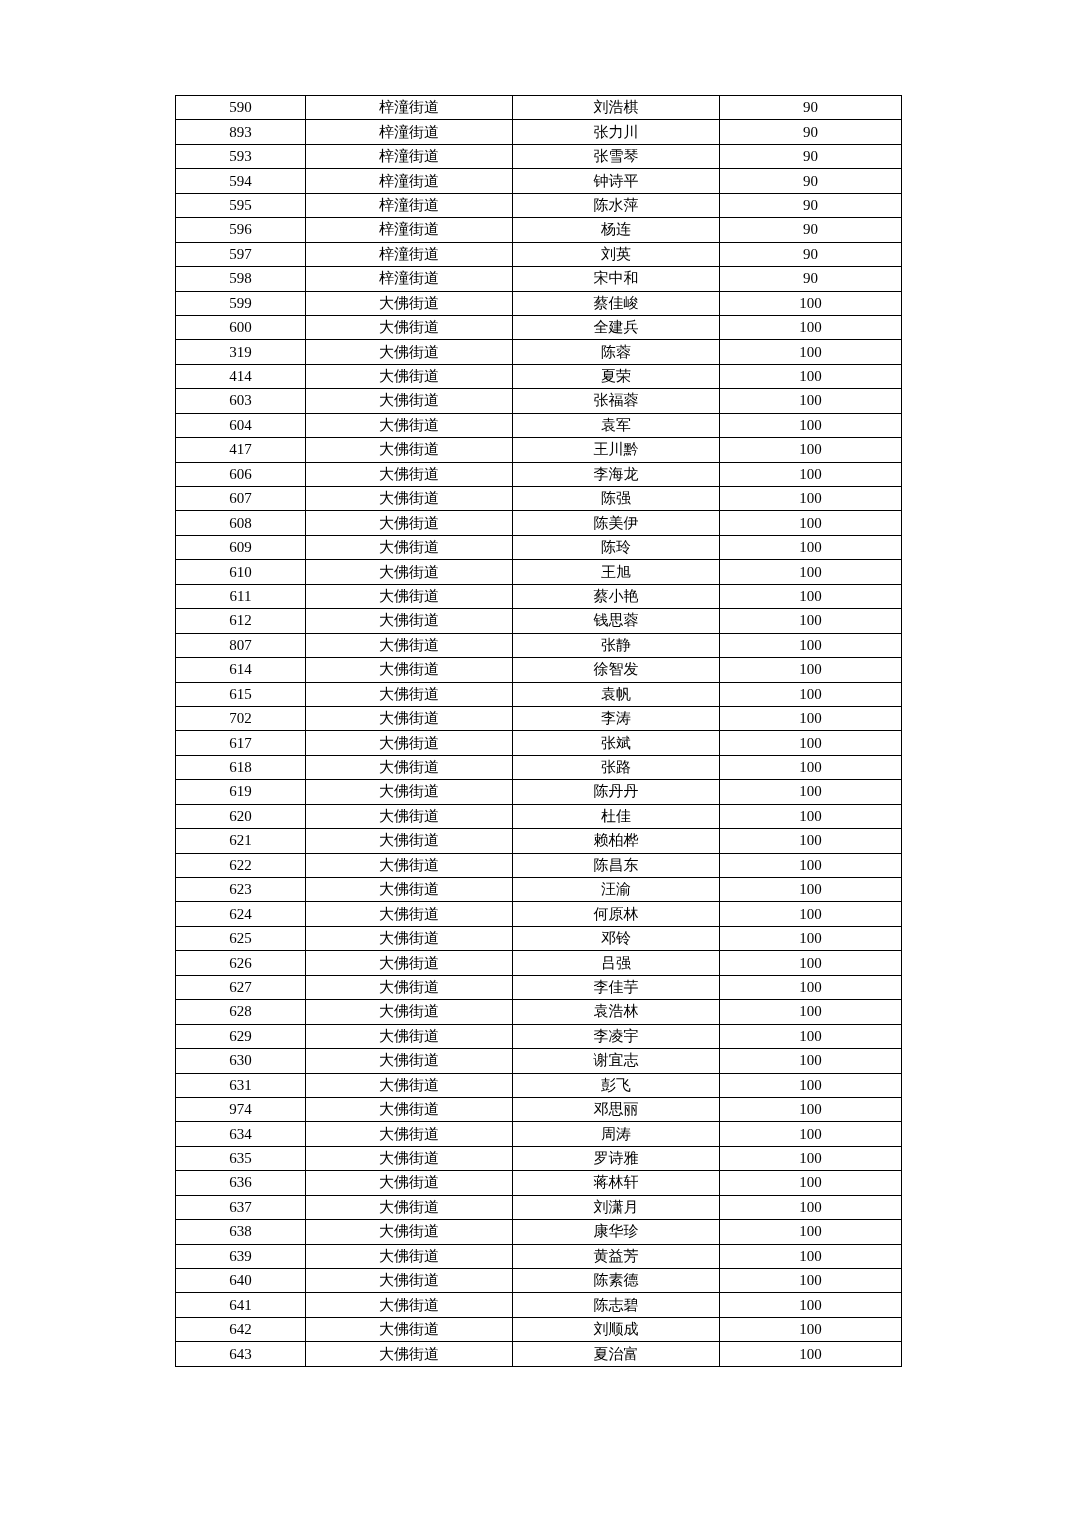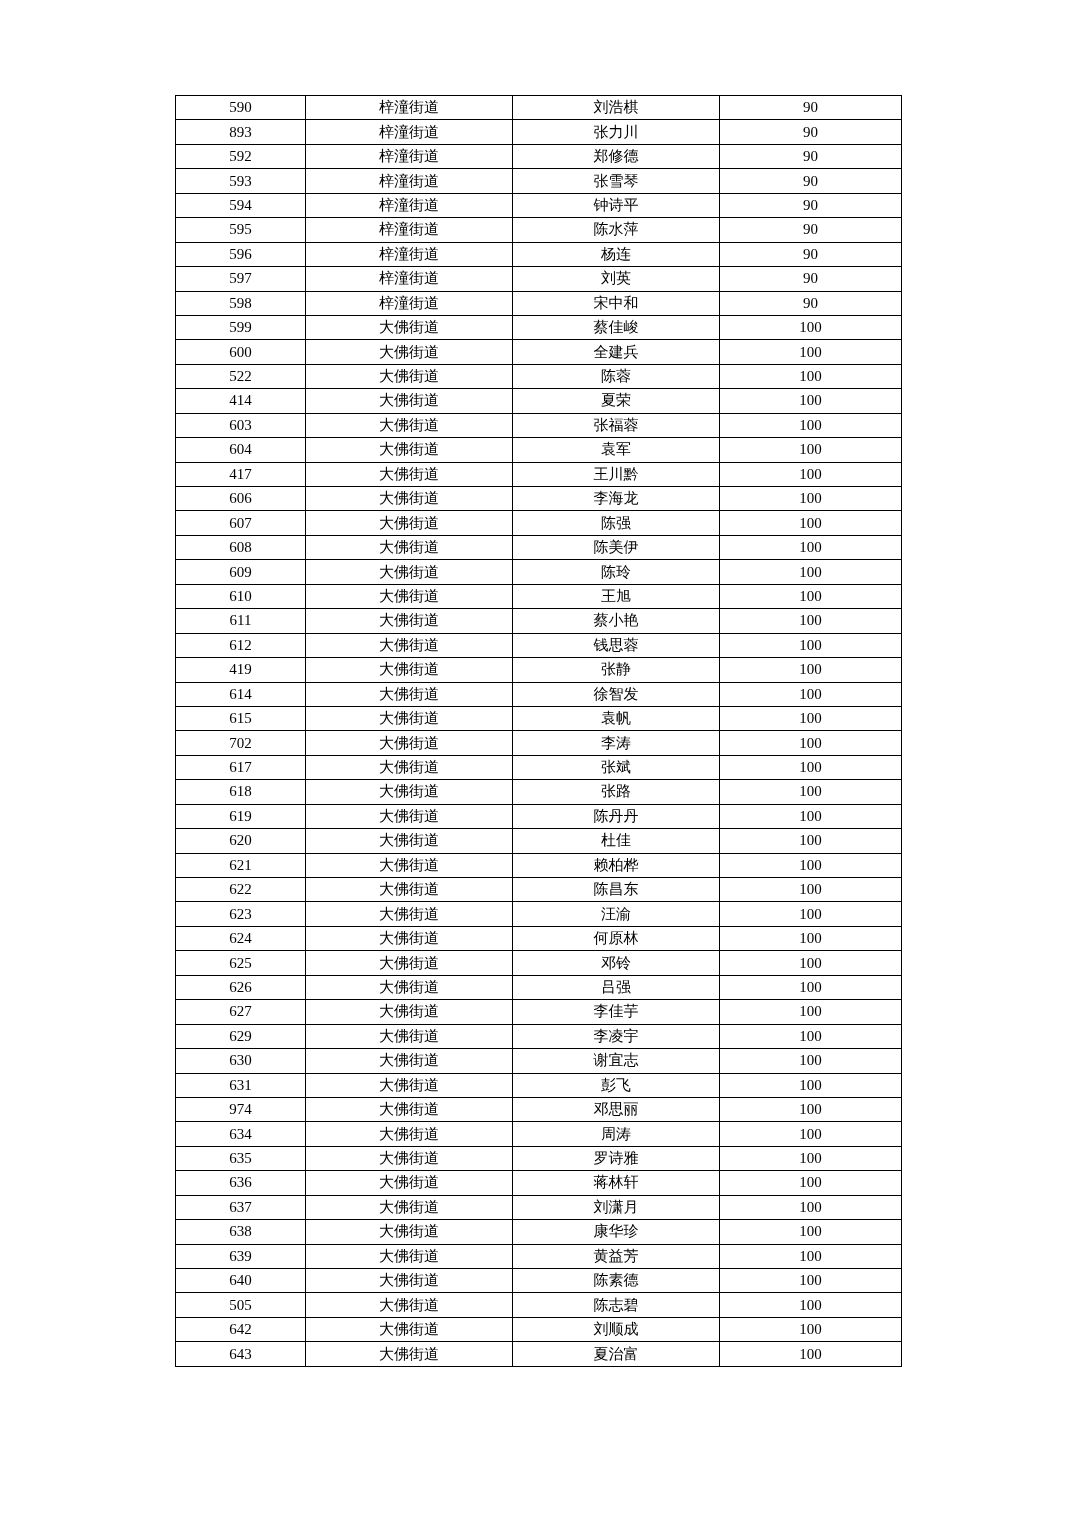--- a/index.html
+++ b/index.html
@@ -64,26 +64,20 @@
           <td>刘浩棋</td>
           <td>90</td>
         </tr>
         <tr>
           <td>893</td>
           <td>梓潼街道</td>
           <td>张力川</td>
           <td>90</td>
         </tr>
         <tr>
-          <td>592</td>
-          <td>梓潼街道</td>
-          <td>郑修德</td>
-          <td>90</td>
-        </tr>
-        <tr>
           <td>593</td>
           <td>梓潼街道</td>
           <td>张雪琴</td>
           <td>90</td>
         </tr>
         <tr>
           <td>594</td>
           <td>梓潼街道</td>
           <td>钟诗平</td>
           <td>90</td>
@@ -118,21 +112,21 @@
           <td>蔡佳峻</td>
           <td>100</td>
         </tr>
         <tr>
           <td>600</td>
           <td>大佛街道</td>
           <td>全建兵</td>
           <td>100</td>
         </tr>
         <tr>
-          <td>522</td>
+          <td>319</td>
           <td>大佛街道</td>
           <td>陈蓉</td>
           <td>100</td>
         </tr>
         <tr>
           <td>414</td>
           <td>大佛街道</td>
           <td>夏荣</td>
           <td>100</td>
         </tr>
@@ -190,21 +184,21 @@
           <td>蔡小艳</td>
           <td>100</td>
         </tr>
         <tr>
           <td>612</td>
           <td>大佛街道</td>
           <td>钱思蓉</td>
           <td>100</td>
         </tr>
         <tr>
-          <td>419</td>
+          <td>807</td>
           <td>大佛街道</td>
           <td>张静</td>
           <td>100</td>
         </tr>
         <tr>
           <td>614</td>
           <td>大佛街道</td>
           <td>徐智发</td>
           <td>100</td>
         </tr>
@@ -280,20 +274,26 @@
           <td>吕强</td>
           <td>100</td>
         </tr>
         <tr>
           <td>627</td>
           <td>大佛街道</td>
           <td>李佳芋</td>
           <td>100</td>
         </tr>
         <tr>
+          <td>628</td>
+          <td>大佛街道</td>
+          <td>袁浩林</td>
+          <td>100</td>
+        </tr>
+        <tr>
           <td>629</td>
           <td>大佛街道</td>
           <td>李凌宇</td>
           <td>100</td>
         </tr>
         <tr>
           <td>630</td>
           <td>大佛街道</td>
           <td>谢宜志</td>
           <td>100</td>
@@ -346,21 +346,21 @@
           <td>黄益芳</td>
           <td>100</td>
         </tr>
         <tr>
           <td>640</td>
           <td>大佛街道</td>
           <td>陈素德</td>
           <td>100</td>
         </tr>
         <tr>
-          <td>505</td>
+          <td>641</td>
           <td>大佛街道</td>
           <td>陈志碧</td>
           <td>100</td>
         </tr>
         <tr>
           <td>642</td>
           <td>大佛街道</td>
           <td>刘顺成</td>
           <td>100</td>
         </tr>

